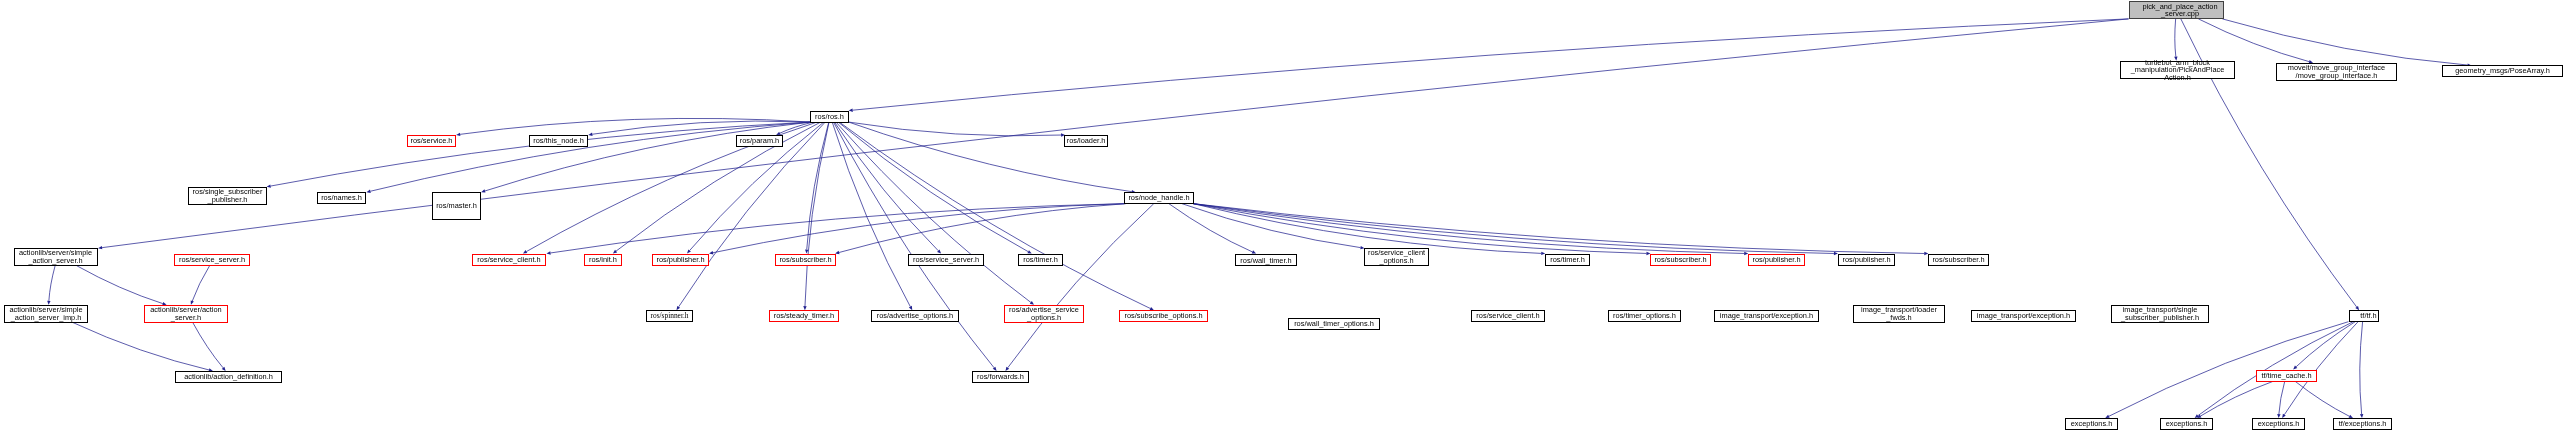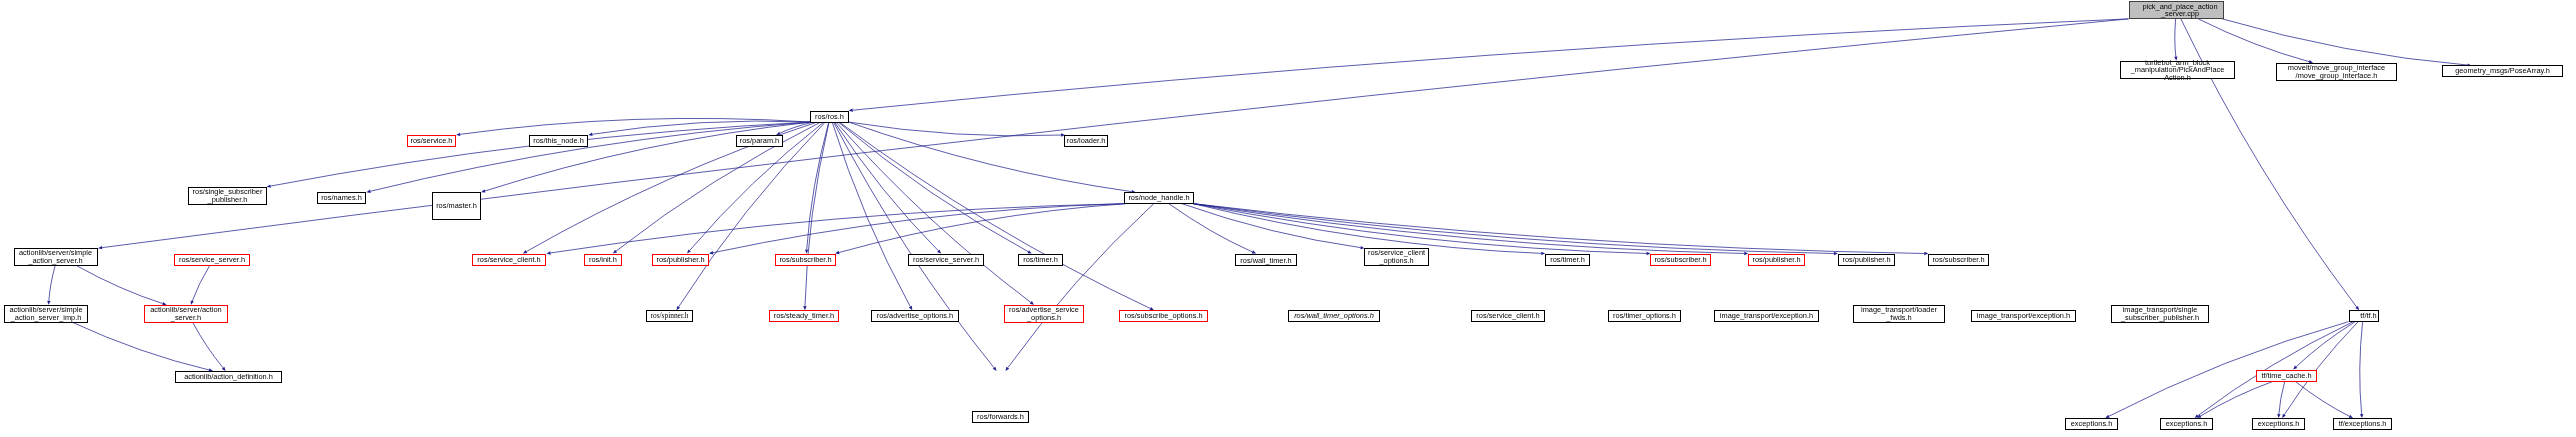--- a/index.html
+++ b/index.html
@@ -162,32 +162,32 @@
       <div class="node black" style="left: 4px; top: 305px; width: 84px; height: 17.5px;"><span class="lbl">actionlib/server/simple
 _action_server_imp.h</span></div>
       <div class="node red" style="left: 144px; top: 305px; width: 84px; height: 17.5px;"><span class="lbl">actionlib/server/action
 _server.h</span></div>
       <div class="node black" style="left: 646px; top: 310px; width: 47px; height: 11.5px; font-family: Liberation Serif, serif;"><span class="lbl">ros/spinner.h</span></div>
       <div class="node red" style="left: 769px; top: 310px; width: 70px; height: 11.5px;"><span class="lbl">ros/steady_timer.h</span></div>
       <div class="node black" style="left: 871px; top: 310px; width: 88px; height: 11.5px;"><span class="lbl">ros/advertise_options.h</span></div>
       <div class="node red" style="left: 1004px; top: 305px; width: 80px; height: 17.5px;"><span class="lbl">ros/advertise_service
 _options.h</span></div>
       <div class="node red" style="left: 1119px; top: 310px; width: 89px; height: 11.5px;"><span class="lbl">ros/subscribe_options.h</span></div>
-      <div class="node black" style="left: 1288px; top: 310px; width: 92px; height: 11.5px; font-style: italic;"><span class="lbl">ros/wall_timer_options.h</span></div>
+      <div class="node black" style="left: 1288px; top: 318px; width: 92px; height: 11.5px;"><span class="lbl">ros/wall_timer_options.h</span></div>
       <div class="node black" style="left: 1471px; top: 310px; width: 74px; height: 11.5px;"><span class="lbl">ros/service_client.h</span></div>
       <div class="node black" style="left: 1608px; top: 310px; width: 73px; height: 11.5px;"><span class="lbl">ros/timer_options.h</span></div>
       <div class="node black" style="left: 1714px; top: 310px; width: 105px; height: 11.5px;"><span class="lbl">image_transport/exception.h</span></div>
       <div class="node black" style="left: 1853px; top: 305px; width: 92px; height: 17.5px;"><span class="lbl">image_transport/loader
 _fwds.h</span></div>
       <div class="node black" style="left: 1971px; top: 310px; width: 105px; height: 11.5px;"><span class="lbl">image_transport/exception.h</span></div>
       <div class="node black" style="left: 2111px; top: 305px; width: 98px; height: 17.5px;"><span class="lbl">image_transport/single
 _subscriber_publisher.h</span></div>
       <div class="node black" style="left: 2349px; top: 310px; width: 30px; height: 11.5px; padding-left: 9px;"><span class="lbl">tf/tf.h</span></div>
       <div class="node black" style="left: 175px; top: 371px; width: 107px; height: 11.5px;"><span class="lbl">actionlib/action_definition.h</span></div>
-      <div class="node black" style="left: 972px; top: 371px; width: 57px; height: 11.5px; margin-top: 40px;"><span class="lbl">ros/forwards.h</span></div>
+      <div class="node black" style="left: 972px; top: 371px; width: 57px; height: 11.5px;"><span class="lbl">ros/forwards.h</span></div>
       <div class="node red" style="left: 2256px; top: 370px; width: 61px; height: 11.5px;"><span class="lbl">tf/time_cache.h</span></div>
       <div class="node black" style="left: 2065px; top: 418px; width: 53px; height: 11.5px;"><span class="lbl">exceptions.h</span></div>
       <div class="node black" style="left: 2160px; top: 418px; width: 53px; height: 11.5px;"><span class="lbl">exceptions.h</span></div>
       <div class="node black" style="left: 2252px; top: 418px; width: 53px; height: 11.5px;"><span class="lbl">exceptions.h</span></div>
       <div class="node black" style="left: 2333px; top: 418px; width: 59px; height: 11.5px;"><span class="lbl">tf/exceptions.h</span></div>
     </div>
 </div>
 
 
 </body></html>

